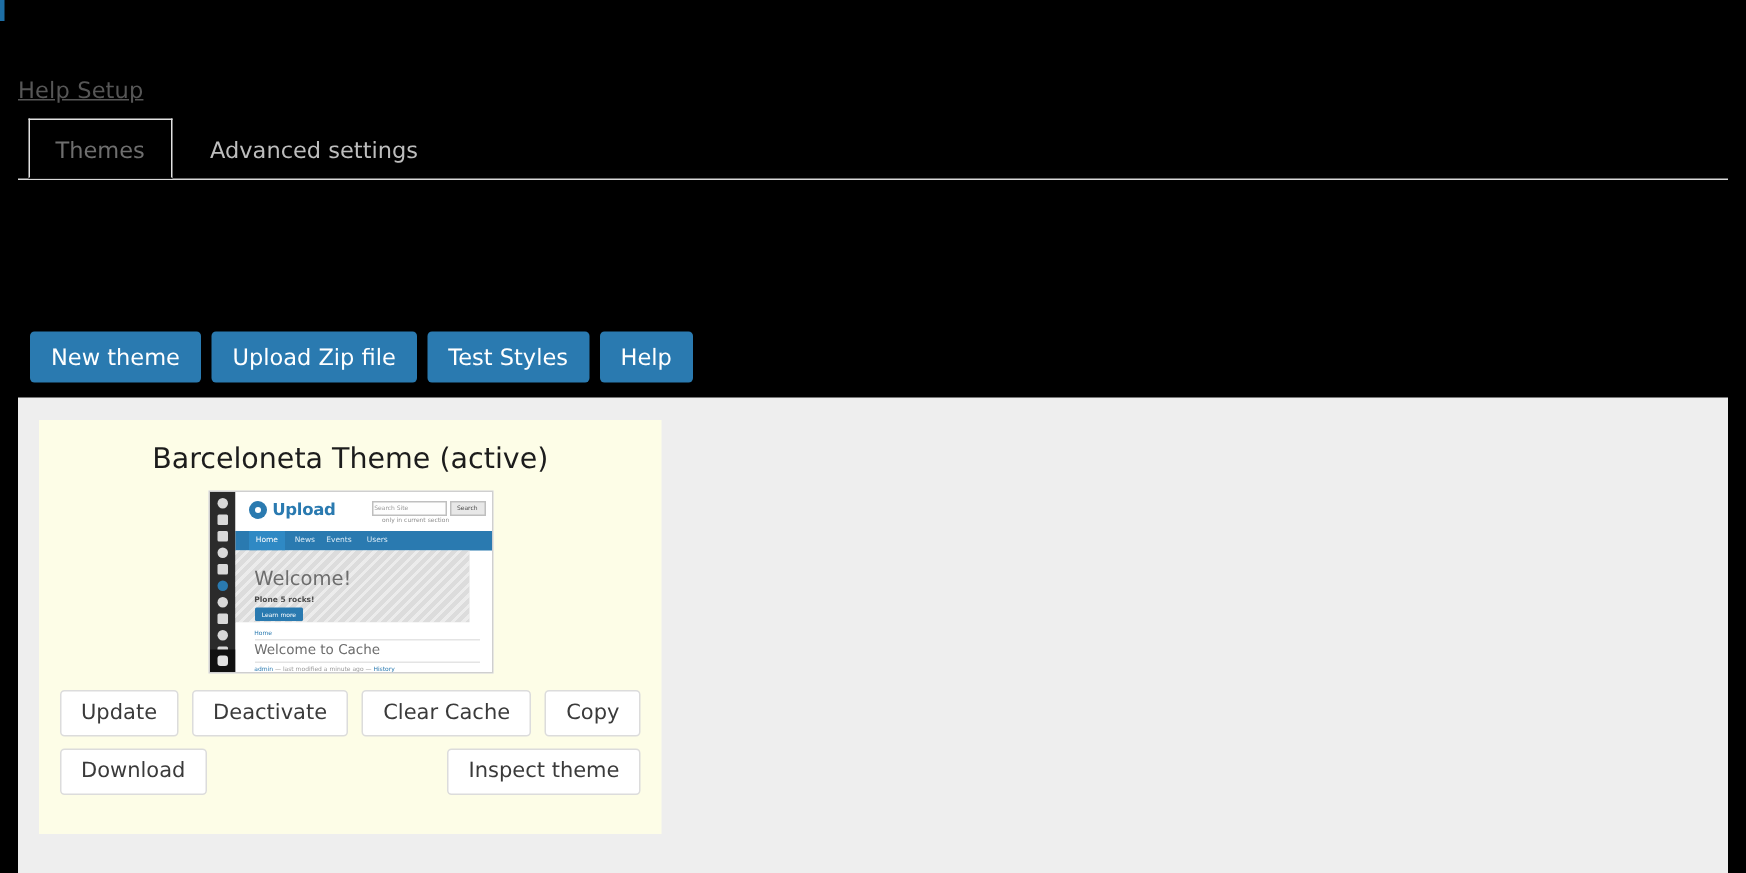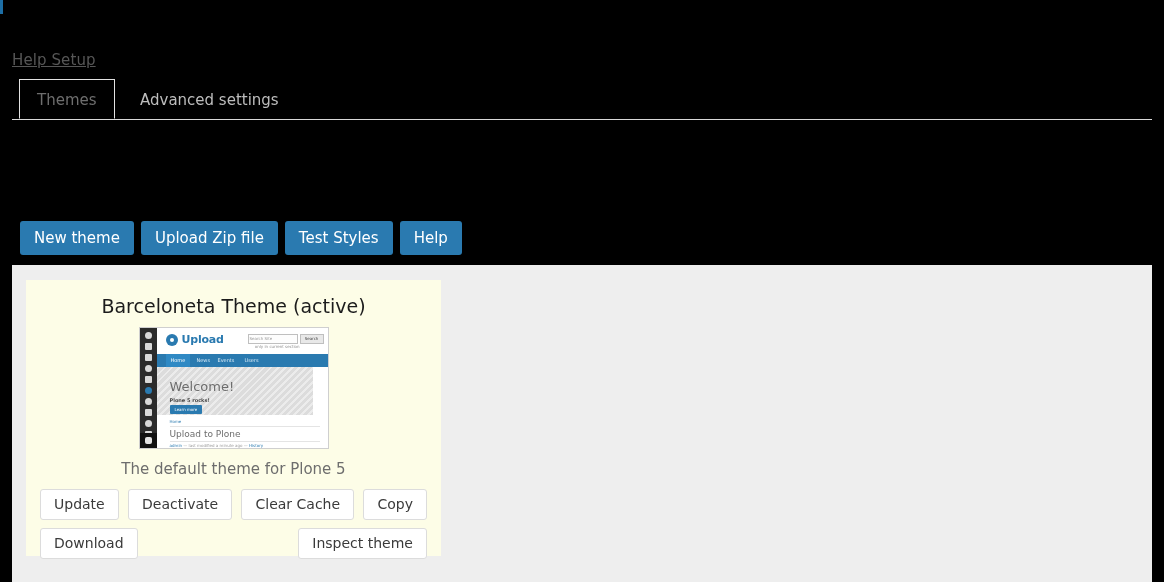--- a/index.html
+++ b/index.html
@@ -416,28 +416,27 @@
 
         <div class="thumb-hero">
           <span class="thumb-hero-title">Welcome!</span>
           <span class="thumb-hero-sub">Plone 5 rocks!</span>
           <span class="thumb-hero-btn">Learn more</span>
         </div>
 
         <div class="thumb-body">
           <span class="thumb-crumb">Home</span>
           <span class="thumb-crumb-rule"></span>
-          <span class="thumb-page-title">Upload to Plone</span>
+          <span class="thumb-page-title">Welcome to Cache</span>
           <span class="thumb-title-rule"></span>
           <span class="thumb-byline"><b>admin</b><span> — last modified a minute ago — </span><b>History</b></span>
         </div>
 
       </div>
 
-      <div class="theme-desc">The default theme for Plone 5</div>
 
       <div class="card-actions">
         <button class="btn-secondary">Update</button>
         <button class="btn-secondary">Deactivate</button>
         <button class="btn-secondary">Clear Cache</button>
         <button class="btn-secondary">Copy</button>
         <button class="btn-secondary">Download</button>
         <button class="btn-secondary">Inspect theme</button>
       </div>
 

